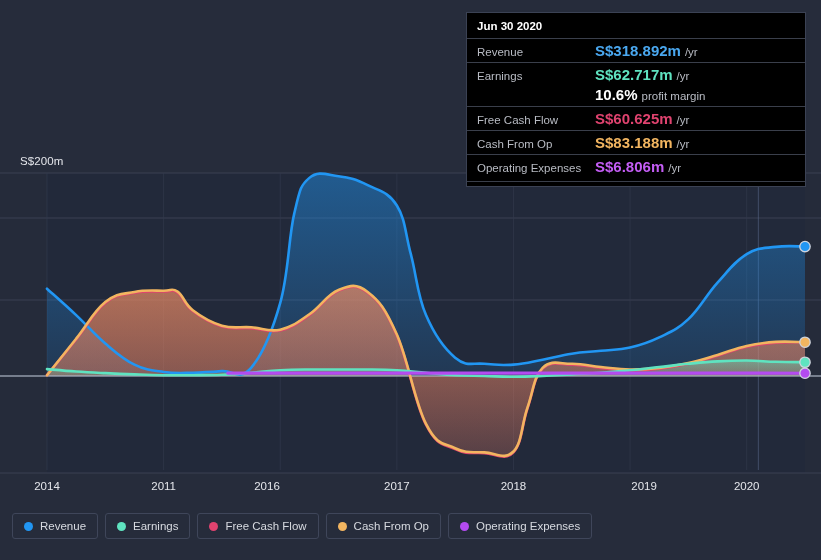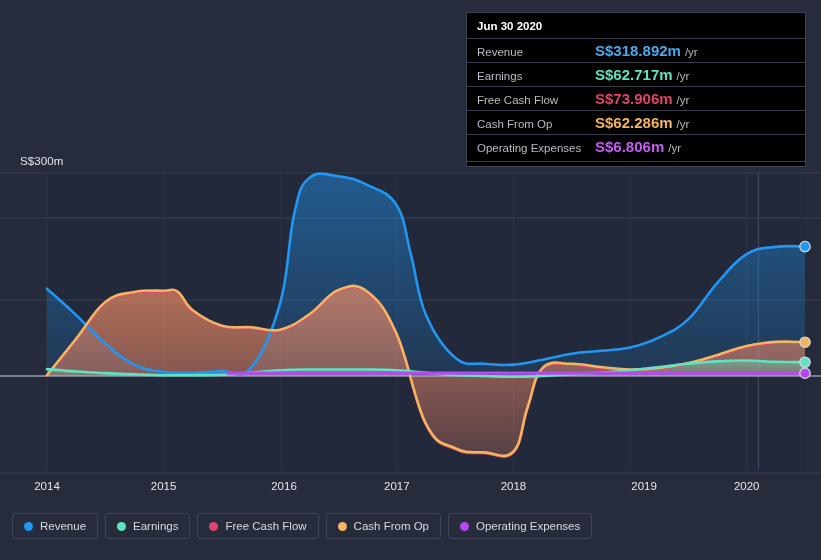--- a/index.html
+++ b/index.html
@@ -138,21 +138,21 @@
     font-size: 11.5px;
     color: #d7dae0;
     white-space: nowrap;
   }
 </style>
 </head>
 <body>
 
 <div id="chart-root">
 
-  <div class="ylab ylab-500">S$300m</div>
+  <div class="ylab ylab-500">S$200m</div>
   <div class="ylab ylab-0">S$0</div>
   <div class="ylab ylab-n200">-S$200m</div>
 
   <div class="plot-wrap">
     <svg class="plot" id="plot-svg" width="821" height="310" viewBox="0 0 821 310">
         <defs>
           <linearGradient id="grad0" x1="0" y1="0" x2="0" y2="1">
             <stop offset="0%" stop-color="#2196f3" stop-opacity="0.46"></stop>
             <stop offset="100%" stop-color="#2196f3" stop-opacity="0.14"></stop>
           </linearGradient>
@@ -199,46 +199,50 @@
         <path d="M 227.75 203.16 C 238.25 203.16, 258.07 203.16, 280.23 203.16 C 302.39 203.16, 315.22 203.16, 338.54 203.16 C 361.86 203.16, 373.52 203.16, 396.85 203.16 C 420.17 203.16, 431.83 203.16, 455.15 203.16 C 478.48 203.16, 490.14 203.16, 513.46 203.16 C 536.78 203.16, 548.45 203.16, 571.77 203.16 C 595.09 203.16, 606.75 203.16, 630.08 203.16 C 653.40 203.16, 665.06 203.16, 688.38 203.16 C 711.71 203.16, 723.37 203.14, 746.69 203.16 C 770.02 203.17, 793.34 203.22, 805.00 203.24" fill="none" stroke="#b44bf0" stroke-width="3.2" stroke-linecap="round" stroke-linejoin="round"></path>
         <circle cx="805" cy="76.52984799999999" r="5.2" fill="#2196f3" stroke="#cfd4de" stroke-width="1.3"></circle>
         <circle cx="805" cy="172.22567199999997" r="5.2" fill="#f2b560" stroke="#cfd4de" stroke-width="1.3"></circle>
         <circle cx="805" cy="192.24390799999998" r="5.2" fill="#5fe3c0" stroke="#cfd4de" stroke-width="1.3"></circle>
         <circle cx="805" cy="203.236764" r="5.2" fill="#b44bf0" stroke="#cfd4de" stroke-width="1.3"></circle>
       </svg>
   </div>
 
   <div class="xaxis" id="x-axis">
       <div class="xtick" style="left: 47px;">2014</div>
-      <div class="xtick" style="left: 163.615px;">2015</div>
-      <div class="xtick" style="left: 284px;">2016</div>
+      <div class="xtick" style="left: 163.615px;">2011</div>
+      <div class="xtick" style="left: 267px;">2016</div>
       <div class="xtick" style="left: 396.846px;">2017</div>
       <div class="xtick" style="left: 513.462px;">2018</div>
       <div class="xtick" style="left: 630.077px; margin-left: 14px;">2019</div>
       <div class="xtick" style="left: 746.692px;">2020</div>
     </div>
 
   <div class="tooltip">
     <div class="tt-title">Jun 30 2020</div>
     <div id="tooltip-rows">
         <div class="tt-row">
           <div class="tt-label">Revenue</div>
           <div><span class="tt-val" style="color: rgb(74, 168, 240);">S$318.892m</span><span class="tt-unit">/yr</span></div>
         </div>
         <div class="tt-row">
           <div class="tt-label">Earnings</div>
           <div><span class="tt-val" style="color: rgb(95, 227, 192);">S$62.717m</span><span class="tt-unit">/yr</span></div>
         </div>
+        <div class="tt-row no-rule">
+          <div class="tt-label"></div>
+          <div><span class="tt-val" style="color: rgb(255, 255, 255);">10.6%</span><span class="tt-unit">profit margin</span></div>
+        </div>
         <div class="tt-row">
           <div class="tt-label">Free Cash Flow</div>
-          <div><span class="tt-val" style="color: rgb(224, 67, 111);">S$73.906m</span><span class="tt-unit">/yr</span></div>
+          <div><span class="tt-val" style="color: rgb(224, 67, 111);">S$60.625m</span><span class="tt-unit">/yr</span></div>
         </div>
         <div class="tt-row">
           <div class="tt-label">Cash From Op</div>
-          <div><span class="tt-val" style="color: rgb(242, 181, 96);">S$62.286m</span><span class="tt-unit">/yr</span></div>
+          <div><span class="tt-val" style="color: rgb(242, 181, 96);">S$83.188m</span><span class="tt-unit">/yr</span></div>
         </div>
         <div class="tt-row">
           <div class="tt-label">Operating Expenses</div>
           <div><span class="tt-val" style="color: rgb(196, 93, 245);">S$6.806m</span><span class="tt-unit">/yr</span></div>
         </div>
       </div>
     <div class="tt-bottom-rule"></div>
   </div>
 
   <div class="legend" id="legend">

